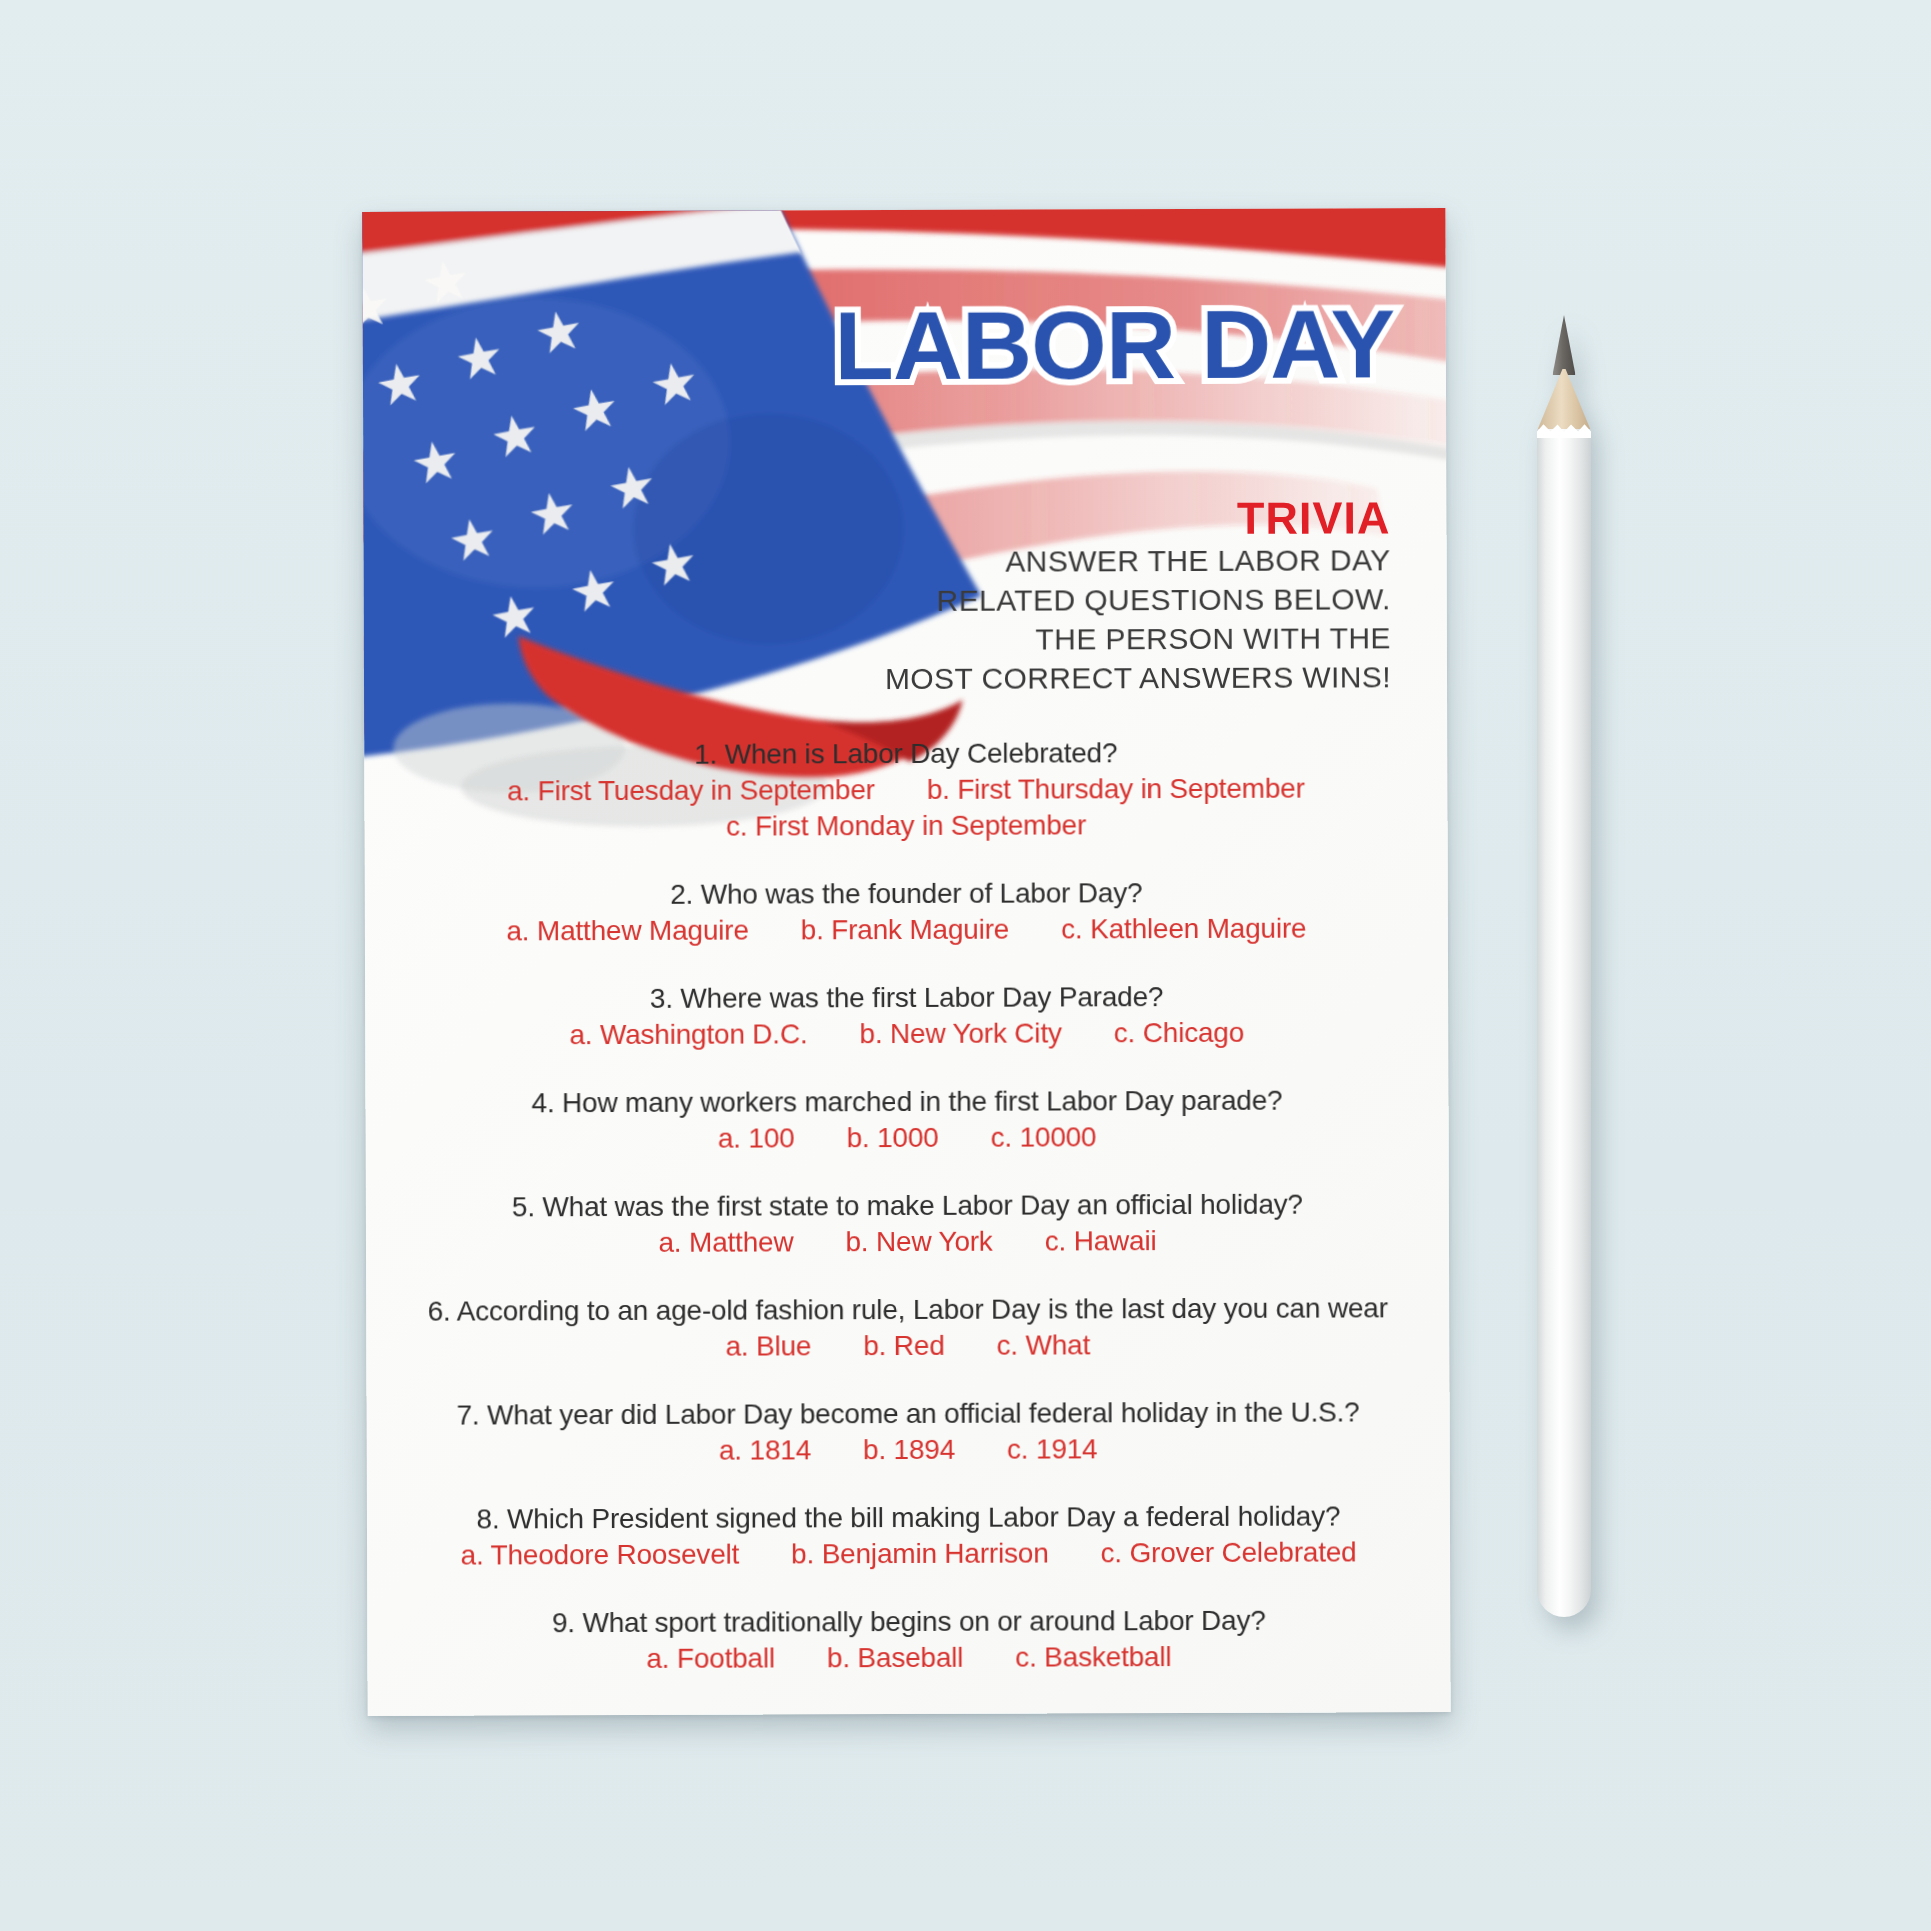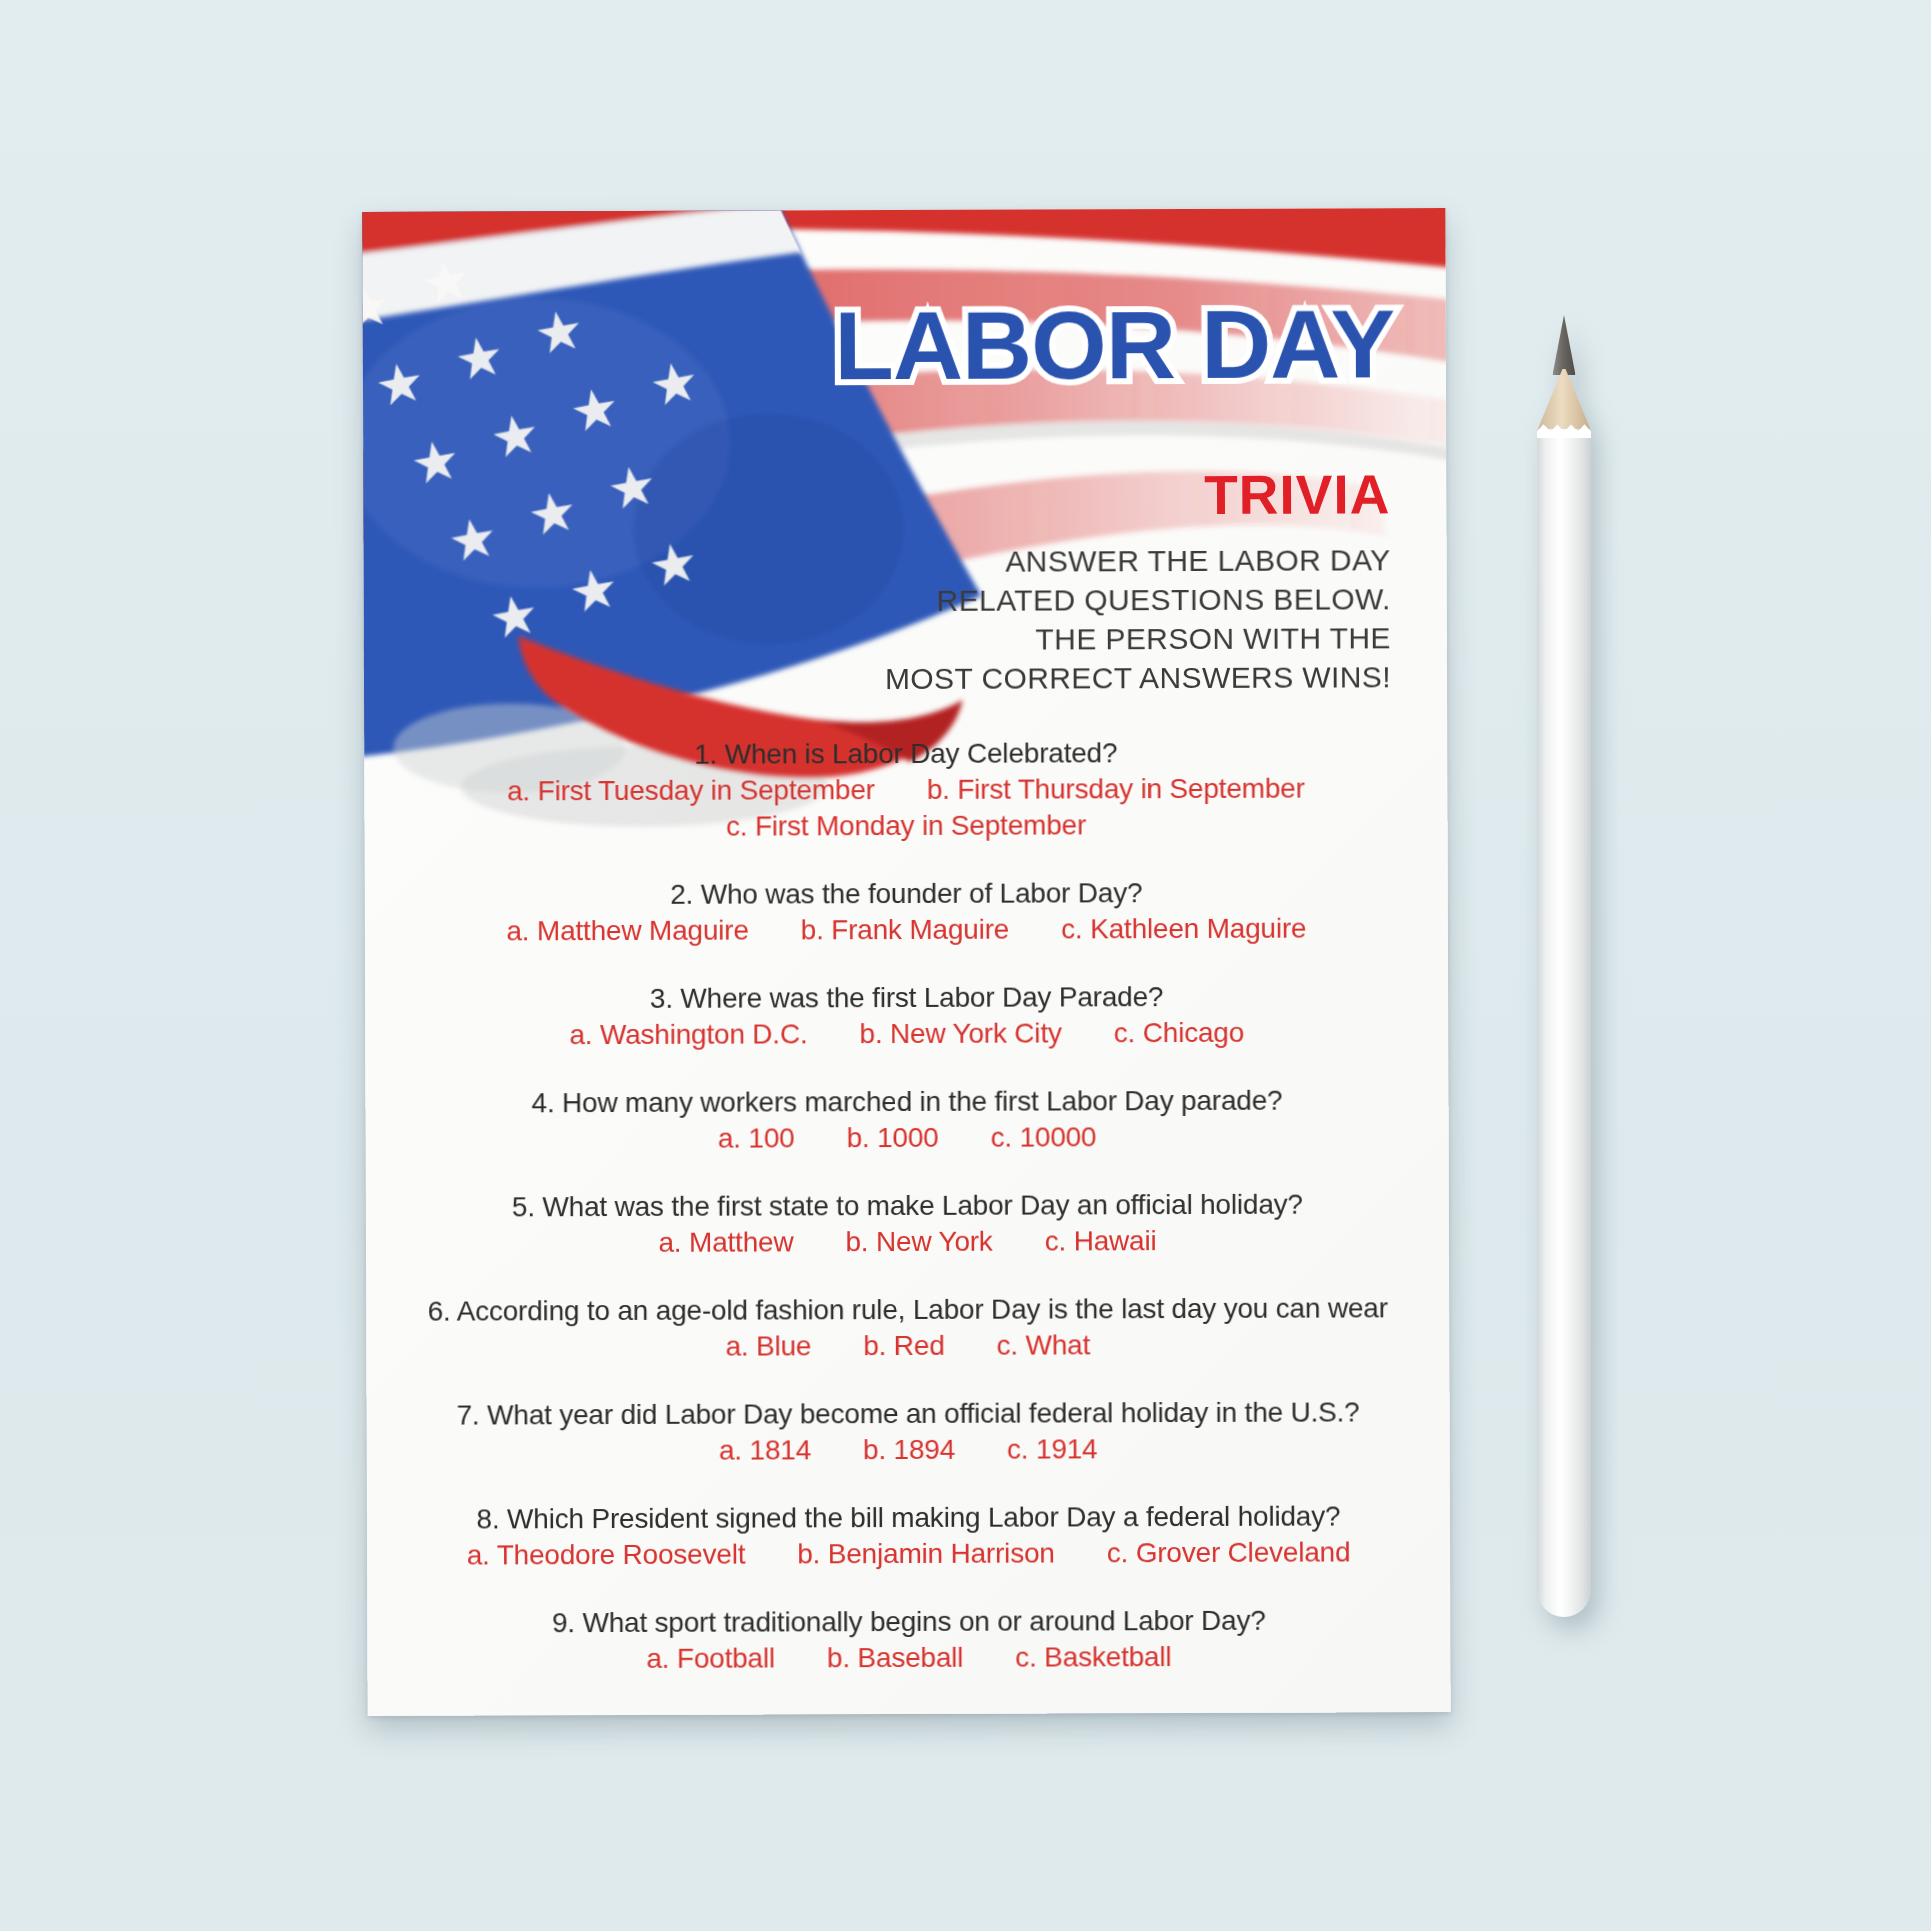--- a/index.html
+++ b/index.html
@@ -15,22 +15,22 @@
     box-shadow:0 13.5px 29px rgba(80,100,110,.30),0 1.9px 5.8px rgba(80,100,110,.18);
     transform:rotate(-.2deg);
   }
   .flag-svg{position:absolute;left:0;top:0;width:1083px;height:637px;display:block;}
   .title-svg{position:absolute;left:462px;top:66px;width:579px;height:135px;overflow:visible;}
   .title-svg text{
     font-family:"Liberation Sans",sans-serif;font-weight:bold;letter-spacing:-1px;
     fill:var(--title-blue,#2953ae);stroke:#ffffff;stroke-width:13px;paint-order:stroke fill;
   }
   .trivia{
-    position:absolute;right:56px;top:254px;
-    font-size:55px;font-weight:bold;letter-spacing:1px;
+    position:absolute;right:56px;top:284px;
+    font-size:45px;font-weight:bold;letter-spacing:1px;
     color:var(--trivia-red,#e01f26);
   }
   .instructions{
     position:absolute;right:56px;top:332px;text-align:right;
     font-size:30px;line-height:39px;color:#3a3a3a;letter-spacing:0.4px;
   }
   
   .questions{
     position:absolute;left:34px;right:34px;top:526px;
     display:flex;flex-direction:column;gap:32px;align-items:stretch;
@@ -216,21 +216,21 @@
           <span>b. 1894</span>
           <span>c. 1914</span>
         </div>
   </div>
 
   <div class="qblock">
     <div class="qtext">8. Which President signed the bill making Labor Day a federal holiday?</div>
     <div class="qopts">
           <span>a. Theodore Roosevelt</span>
           <span>b. Benjamin Harrison</span>
-          <span>c. Grover Cleveland</span>
+          <span>c. Grover Celebrated</span>
         </div>
   </div>
 
   <div class="qblock">
     <div class="qtext">9. What sport traditionally begins on or around Labor Day?</div>
     <div class="qopts">
           <span>a. Football</span>
           <span>b. Baseball</span>
           <span>c. Basketball</span>
         </div>

